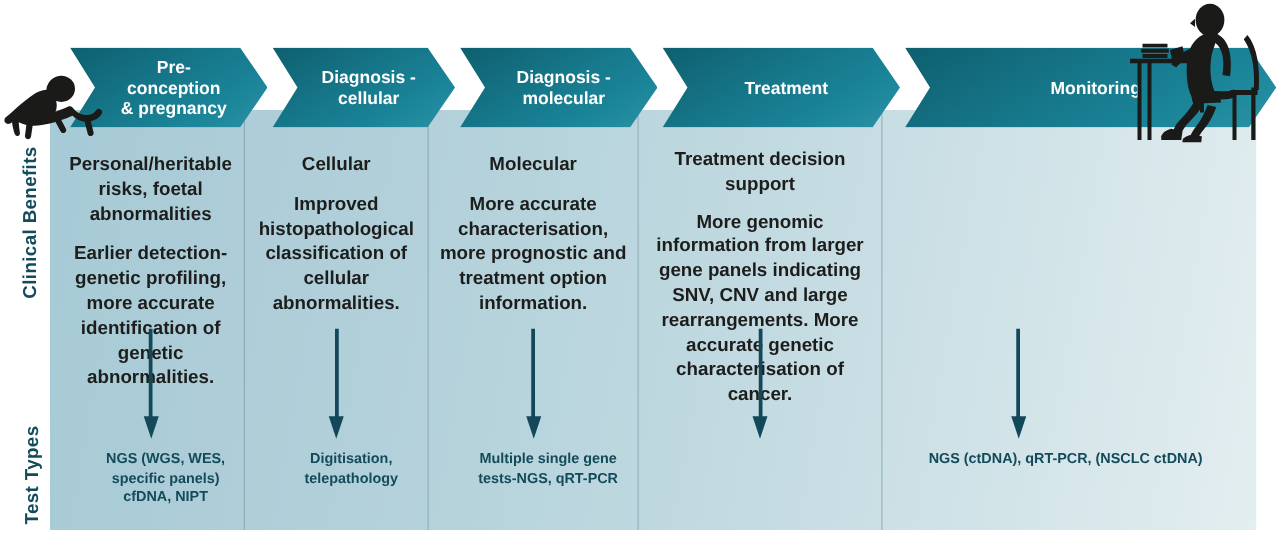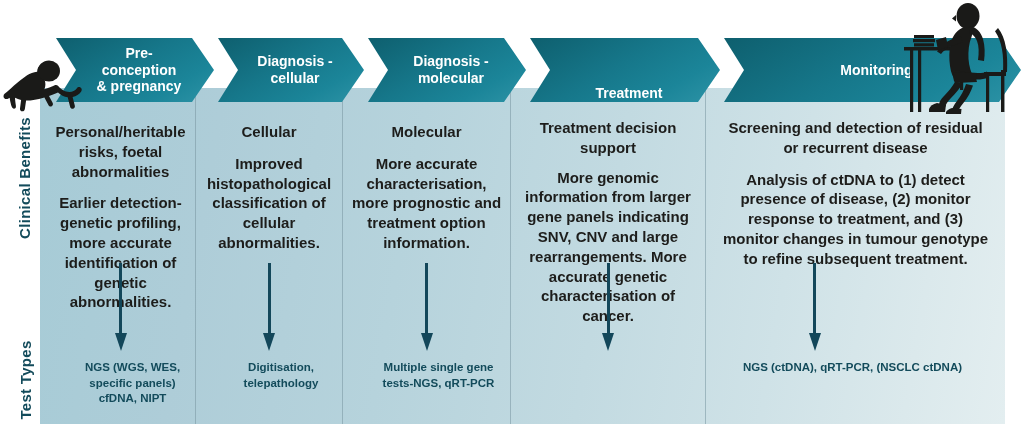--- a/index.html
+++ b/index.html
@@ -148,21 +148,21 @@
       </div>
     </div>
 
     <div class="chev" style="left:352px;width:158px;">
       <div>
         <span>Diagnosis -</span>
         <span>molecular</span>
       </div>
     </div>
 
-    <div class="chev" style="left:514px;width:190px;align-items:flex-end;">
+    <div class="chev" style="left:514px;width:190px;">
       <div>
         <span>Treatment</span>
       </div>
     </div>
 
     <div class="chev" style="left:708px;width:297px;">
       <div>
         <span>Monitoring</span>
       </div>
     </div>
@@ -210,24 +210,20 @@
       <p class="cb-head" style="margin-bottom:10px;">Treatment decision support</p>
       <p class="cb-body">More genomic information from larger gene panels indicating  SNV, CNV and large rearrangements. More accurate genetic characterisation of cancer.</p>
     </div>
     <div class="arrow">
       <div class="shaft"></div>
       <div class="head"></div>
     </div>
   </div>
 
   <div class="col" style="left:706px;width:299px;top:88px;height:336px;">
-    <div class="cb-block" style="left:14px;right:14px;top:30px;">
-      <p class="cb-head" style="margin-bottom:12px;">Screening and detection of residual or recurrent disease</p>
-      <p class="cb-body">Analysis of ctDNA to (1) detect presence of disease, (2) monitor response to treatment, and (3) monitor changes in tumour genotype to refine subsequent treatment.</p>
-    </div>
     <div class="arrow" style="margin-left:-48px;">
       <div class="shaft"></div>
       <div class="head"></div>
     </div>
     <div class="tt-block" style="left:10px;right:40px;">NGS (ctDNA), qRT-PCR, (NSCLC ctDNA)</div>
   </div>
 
   <svg class="sil" id="baby-sil" viewBox="0 0 86 60">
     <path d="M46.5 3.5c-6.2 0-11 4.3-11.4 10.2-3.6.4-7.1 1.6-10 3.6C20.5 20.6 16 24 12 27.6c-2.4 2.2-4.6 4.3-6.6 5.9C3.2 35.2 1.5 36 1.5 38.2c0 1.7 1.3 2.9 2.9 2.9 1.2 0 2.2-.5 3.2-1.3.4 2.6.9 5.2 1.5 7.3.5 1.9 1.4 3.6 2.8 3.6 1.5 0 2.3-1.3 2-3-.4-2.3-.8-5.2-.9-7.9 1.9 1 3.9 1.7 6.1 2.2l-1.1 8.4c-.2 1.7.8 2.9 2.3 2.9 1.4 0 2.4-1 2.6-2.6l1.2-8.2c2.4.1 4.9-.1 7.3-.5 3.8-.6 7.5-1.5 11-2.5l4 7.4c.8 1.4 2.1 1.9 3.3 1.3 1.3-.7 1.6-2.1.9-3.5l-3.6-6.8c3.3-1.1 6.4-2.3 9-3.4 2.7 2.5 6.1 4.3 9.7 4.8l2.4 9.4c.4 1.6 1.6 2.4 3 2.1 1.4-.3 2.1-1.6 1.7-3.2l-2.2-8.6c3.6-.7 6.7-2.7 8.6-5.6 1-1.5.6-3.1-.7-3.9-1.3-.8-2.8-.4-3.8 1-1.6 2.2-4.2 3.5-7.3 3.5-4.6 0-8.6-2.6-11.2-5.9-1-1.2-2.3-1.5-3.5-.9-2.6 1.2-6.3 2.8-10.3 4.1.6-1.5 1-3.1 1-4.8 0-2.4-.6-4.6-1.8-6.5 3.9-1.6 6.6-5.3 6.6-9.6C57.9 8.3 52.8 3.5 46.5 3.5z"></path>
     <ellipse cx="47" cy="13" rx="11" ry="10.5"></ellipse>

